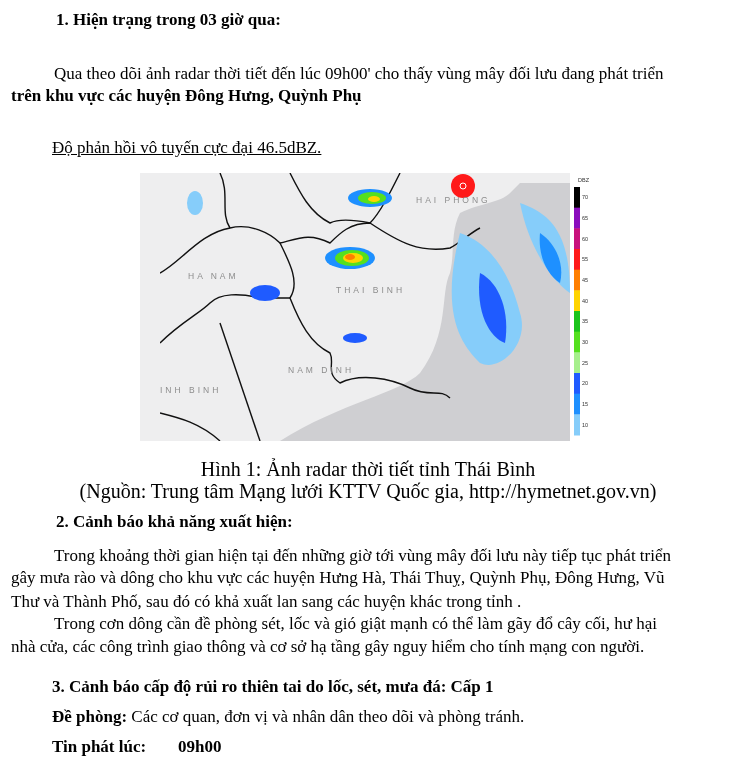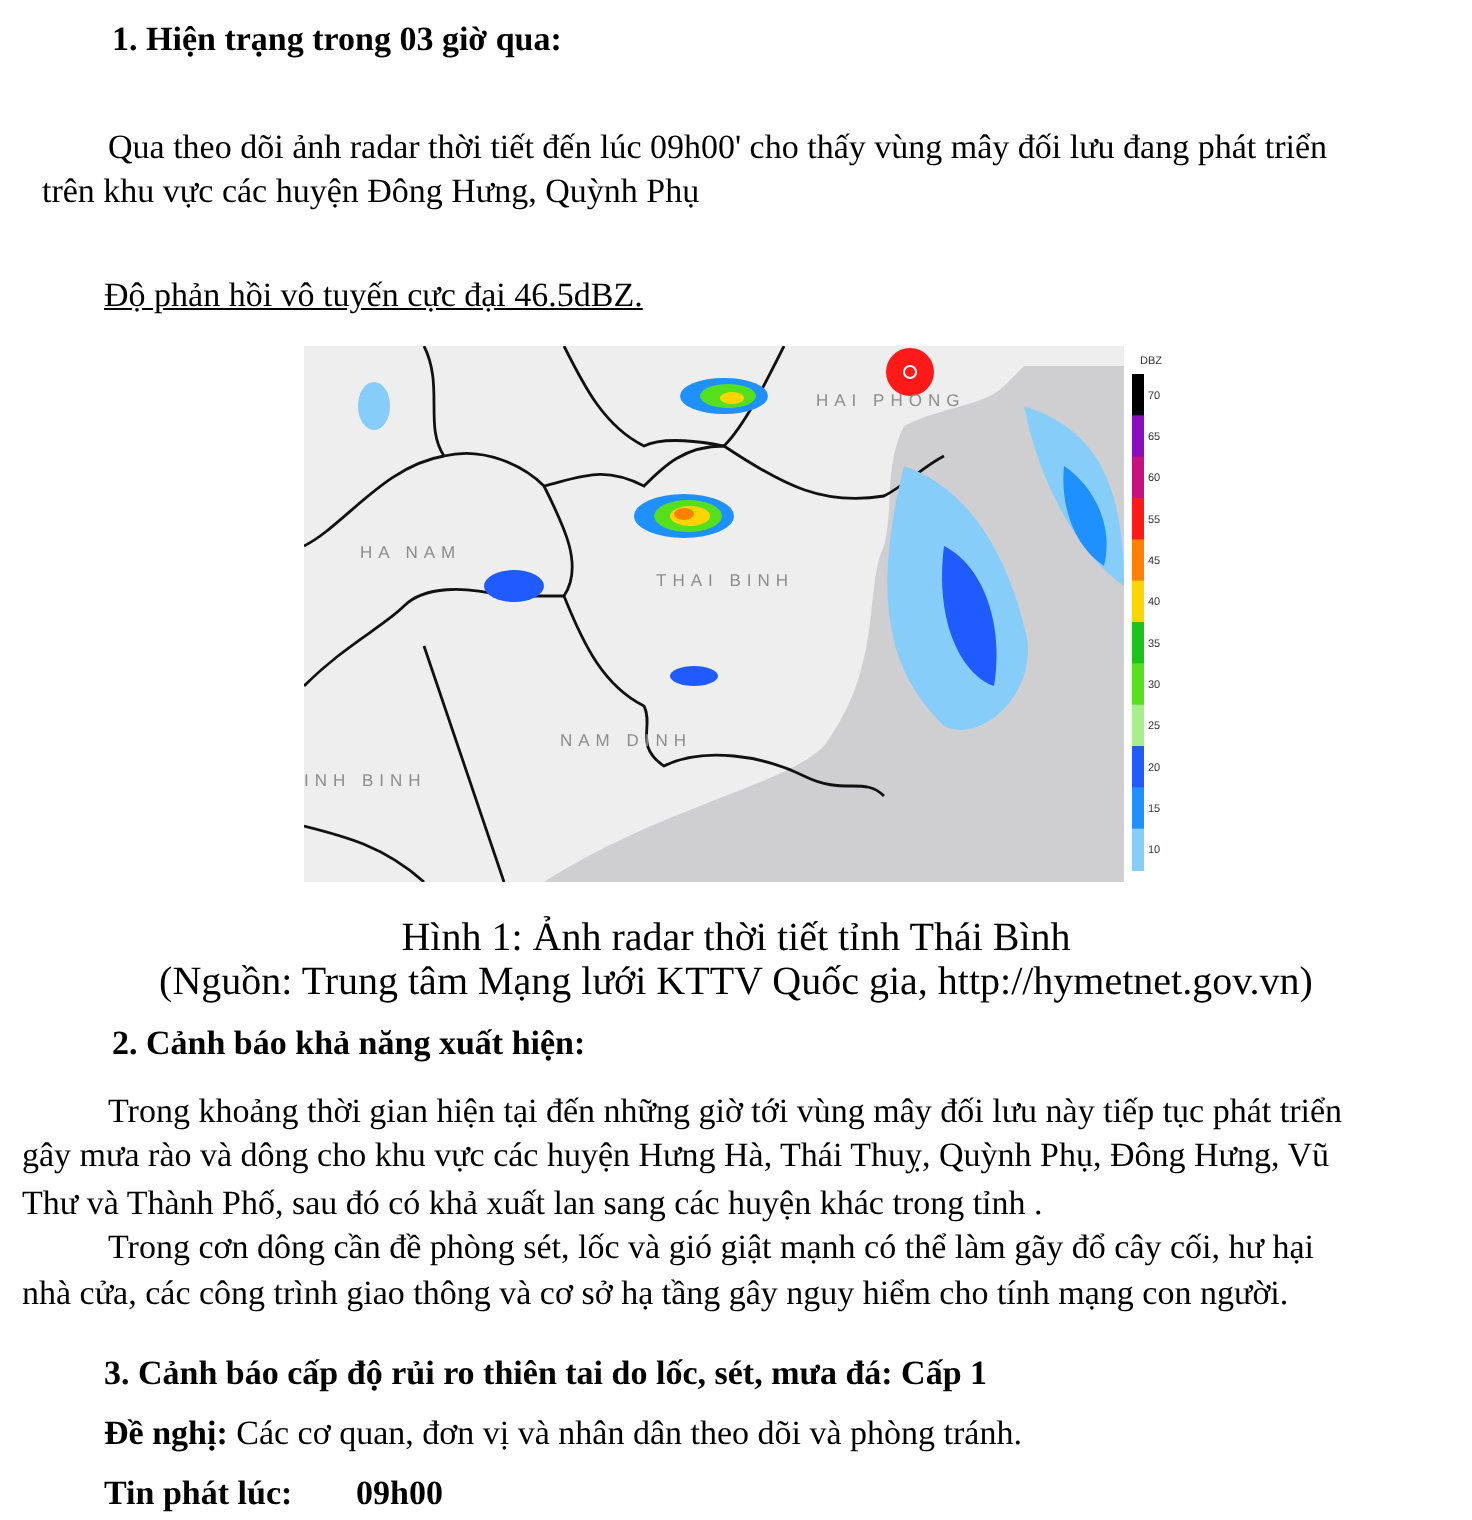--- a/index.html
+++ b/index.html
@@ -1,30 +1,30 @@
 <!DOCTYPE html>
 <html><head>
 <meta charset="utf-8">
 <style>
   html,body{margin:0;padding:0;background:#fff;}
   body{width:736px;height:760px;overflow:hidden;position:relative;font-family:"Liberation Serif",serif;color:#000;font-size:17px;}
   .abs{position:absolute;white-space:nowrap;}
   .h{font-weight:bold;text-align:center;}
   .cap{position:absolute;left:0;width:736px;text-align:center;font-size:20px;}
-  #radar{position:absolute;left:152px;top:173px;width:436px;height:268px;background:#eeeeef;overflow:hidden;}
+  #radar{position:absolute;left:140px;top:173px;width:436px;height:268px;background:#eeeeef;overflow:hidden;padding-left:20px;}
   #radar svg{display:block;}
   .lbl{font-family:"Liberation Sans",sans-serif;font-size:8.5px;fill:#8d8d8d;letter-spacing:3px;}
   .tick{font-family:"Liberation Sans",sans-serif;font-size:5.5px;fill:#333;}
 </style>
 </head>
 <body>
 
 <div class="abs h" style="left:56px;top:10px;">1. Hiện trạng trong 03 giờ qua:</div>
 <div class="abs" style="left:54px;top:64px;">Qua theo dõi ảnh radar thời tiết đến lúc 09h00' cho thấy vùng mây đối lưu đang phát triển</div>
-<div class="abs" style="left:21px;top:86px;">trên khu vực các huyện Đông Hưng, Quỳnh Phụ</div>
+<div class="abs" style="left:11px;top:86px;font-weight:bold;">trên khu vực các huyện Đông Hưng, Quỳnh Phụ</div>
 <div class="abs" style="left:52px;top:138px;text-decoration:underline;">Độ phản hồi vô tuyến cực đại 46.5dBZ.</div>
 
 <div id="radar">
   <svg width="436" height="268" viewBox="0 0 436 268">
 
     <path d="M300,40 C320,30 340,30 350,20 L360,10 L410,10 L410,268 L120,268 C180,230 240,220 260,200 C290,160 280,120 290,100 C295,80 290,60 300,40 Z" fill="#cfcfd2"></path>
 
     <g fill="none" stroke="#111" stroke-width="1.4">
       <path d="M0,100 C20,90 40,60 70,55 C90,50 110,60 120,70 C140,65 150,60 170,70 C180,60 190,50 210,50 C240,70 260,80 290,75 C300,70 310,60 320,55"></path>
       <path d="M120,70 C130,90 140,110 130,125 C140,150 150,170 170,180 C175,190 165,200 180,210 C200,200 230,205 250,215 C270,225 280,215 290,225"></path>
@@ -96,15 +96,15 @@
 <div class="cap" style="top:480px;">(Nguồn: Trung tâm Mạng lưới KTTV Quốc gia, http://hymetnet.gov.vn)</div>
 
 <div class="abs h" style="left:56px;top:512px;">2. Cảnh báo khả năng xuất hiện:</div>
 <div class="abs" style="left:54px;top:546px;">Trong khoảng thời gian hiện tại đến những giờ tới vùng mây đối lưu này tiếp tục phát triển</div>
 <div class="abs" style="left:11px;top:568px;">gây mưa rào và dông cho khu vực các huyện Hưng Hà, Thái Thuỵ, Quỳnh Phụ, Đông Hưng, Vũ</div>
 <div class="abs" style="left:11px;top:592px;">Thư và Thành Phố, sau đó có khả xuất lan sang các huyện khác trong tỉnh .</div>
 <div class="abs" style="left:54px;top:614px;">Trong cơn dông cần đề phòng sét, lốc và gió giật mạnh có thể làm gãy đổ cây cối, hư hại</div>
 <div class="abs" style="left:11px;top:637px;">nhà cửa, các công trình giao thông và cơ sở hạ tầng gây nguy hiểm cho tính mạng con người.</div>
 
 <div class="abs h" style="left:52px;top:677px;">3. Cảnh báo cấp độ rủi ro thiên tai do lốc, sét, mưa đá: Cấp 1</div>
-<div class="abs" style="left:52px;top:707px;"><span class="h">Đề nghị:</span><span> Các cơ quan, đơn vị và nhân dân theo dõi và phòng tránh.</span></div>
+<div class="abs" style="left:52px;top:707px;"><span class="h">Đề phòng:</span><span> Các cơ quan, đơn vị và nhân dân theo dõi và phòng tránh.</span></div>
 <div class="abs h" style="left:52px;top:737px;">Tin phát lúc:</div>
 <div class="abs h" style="left:178px;top:737px;">09h00</div>
 
 </body></html>

